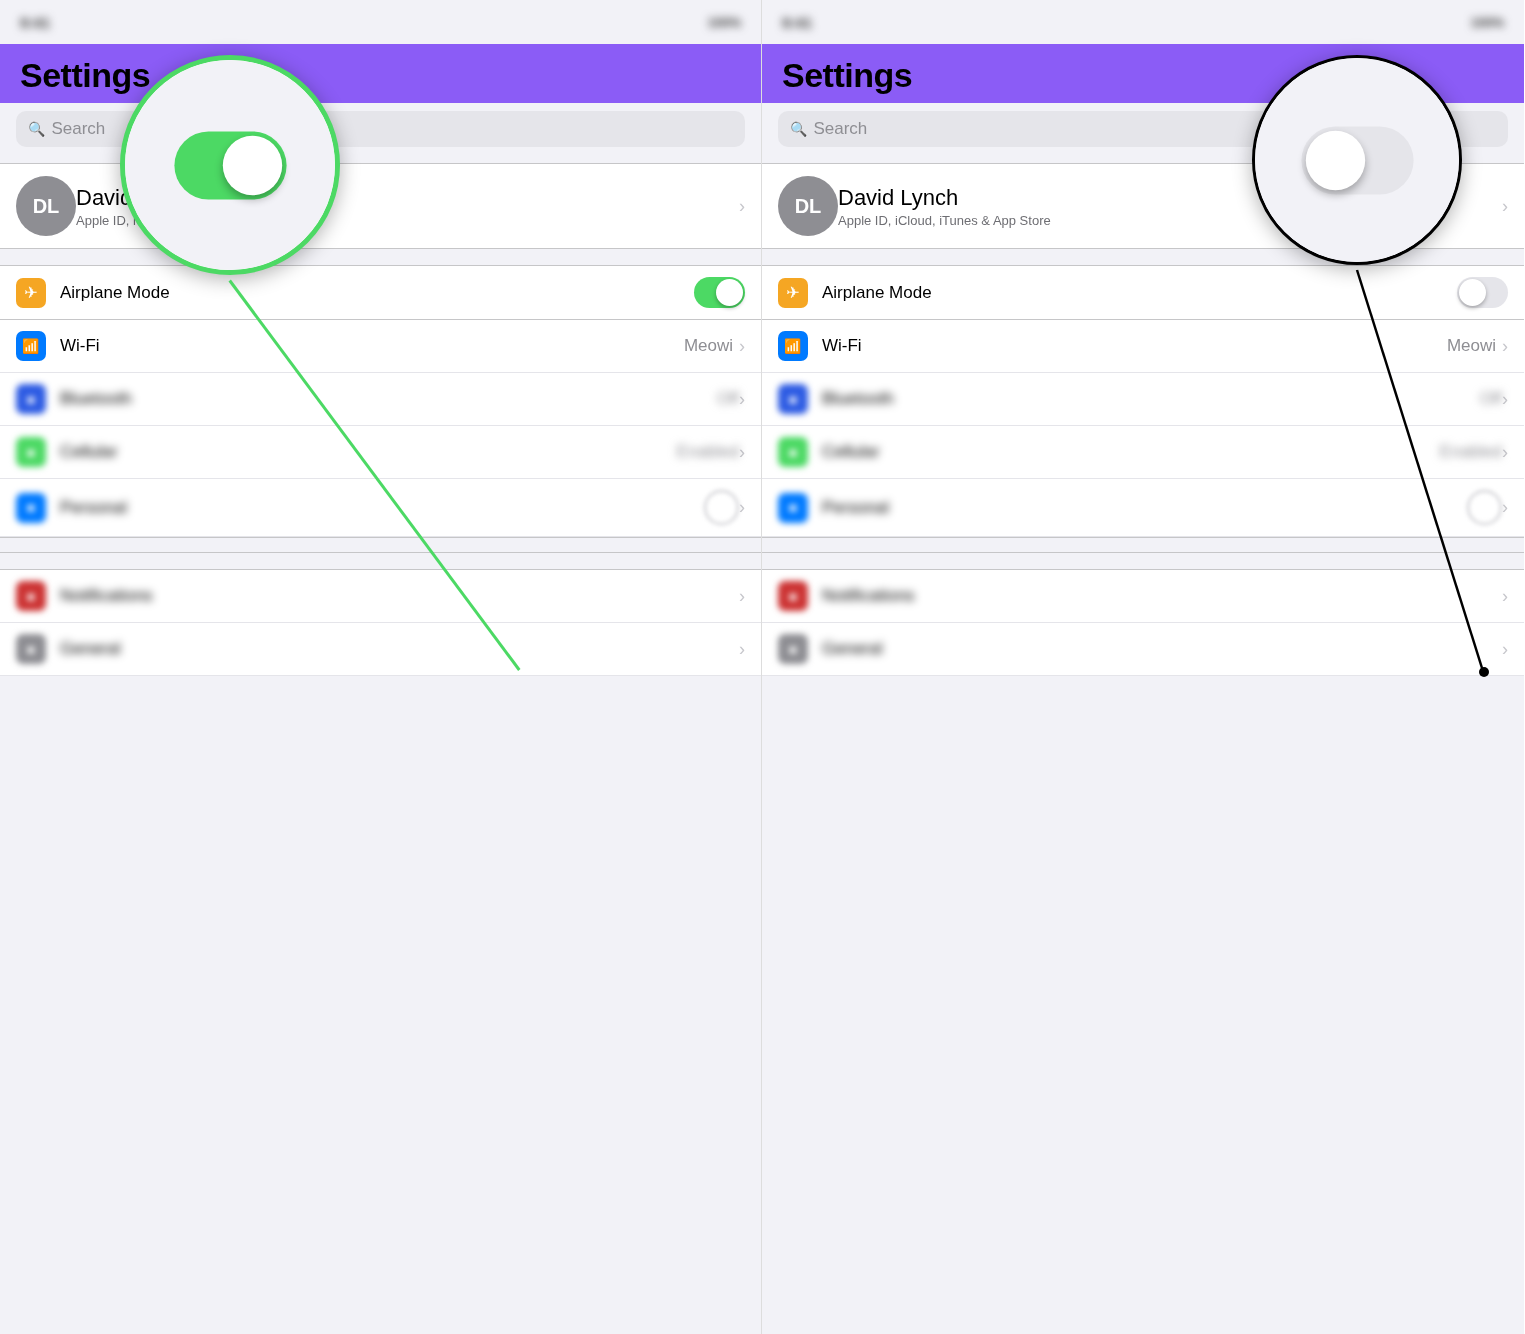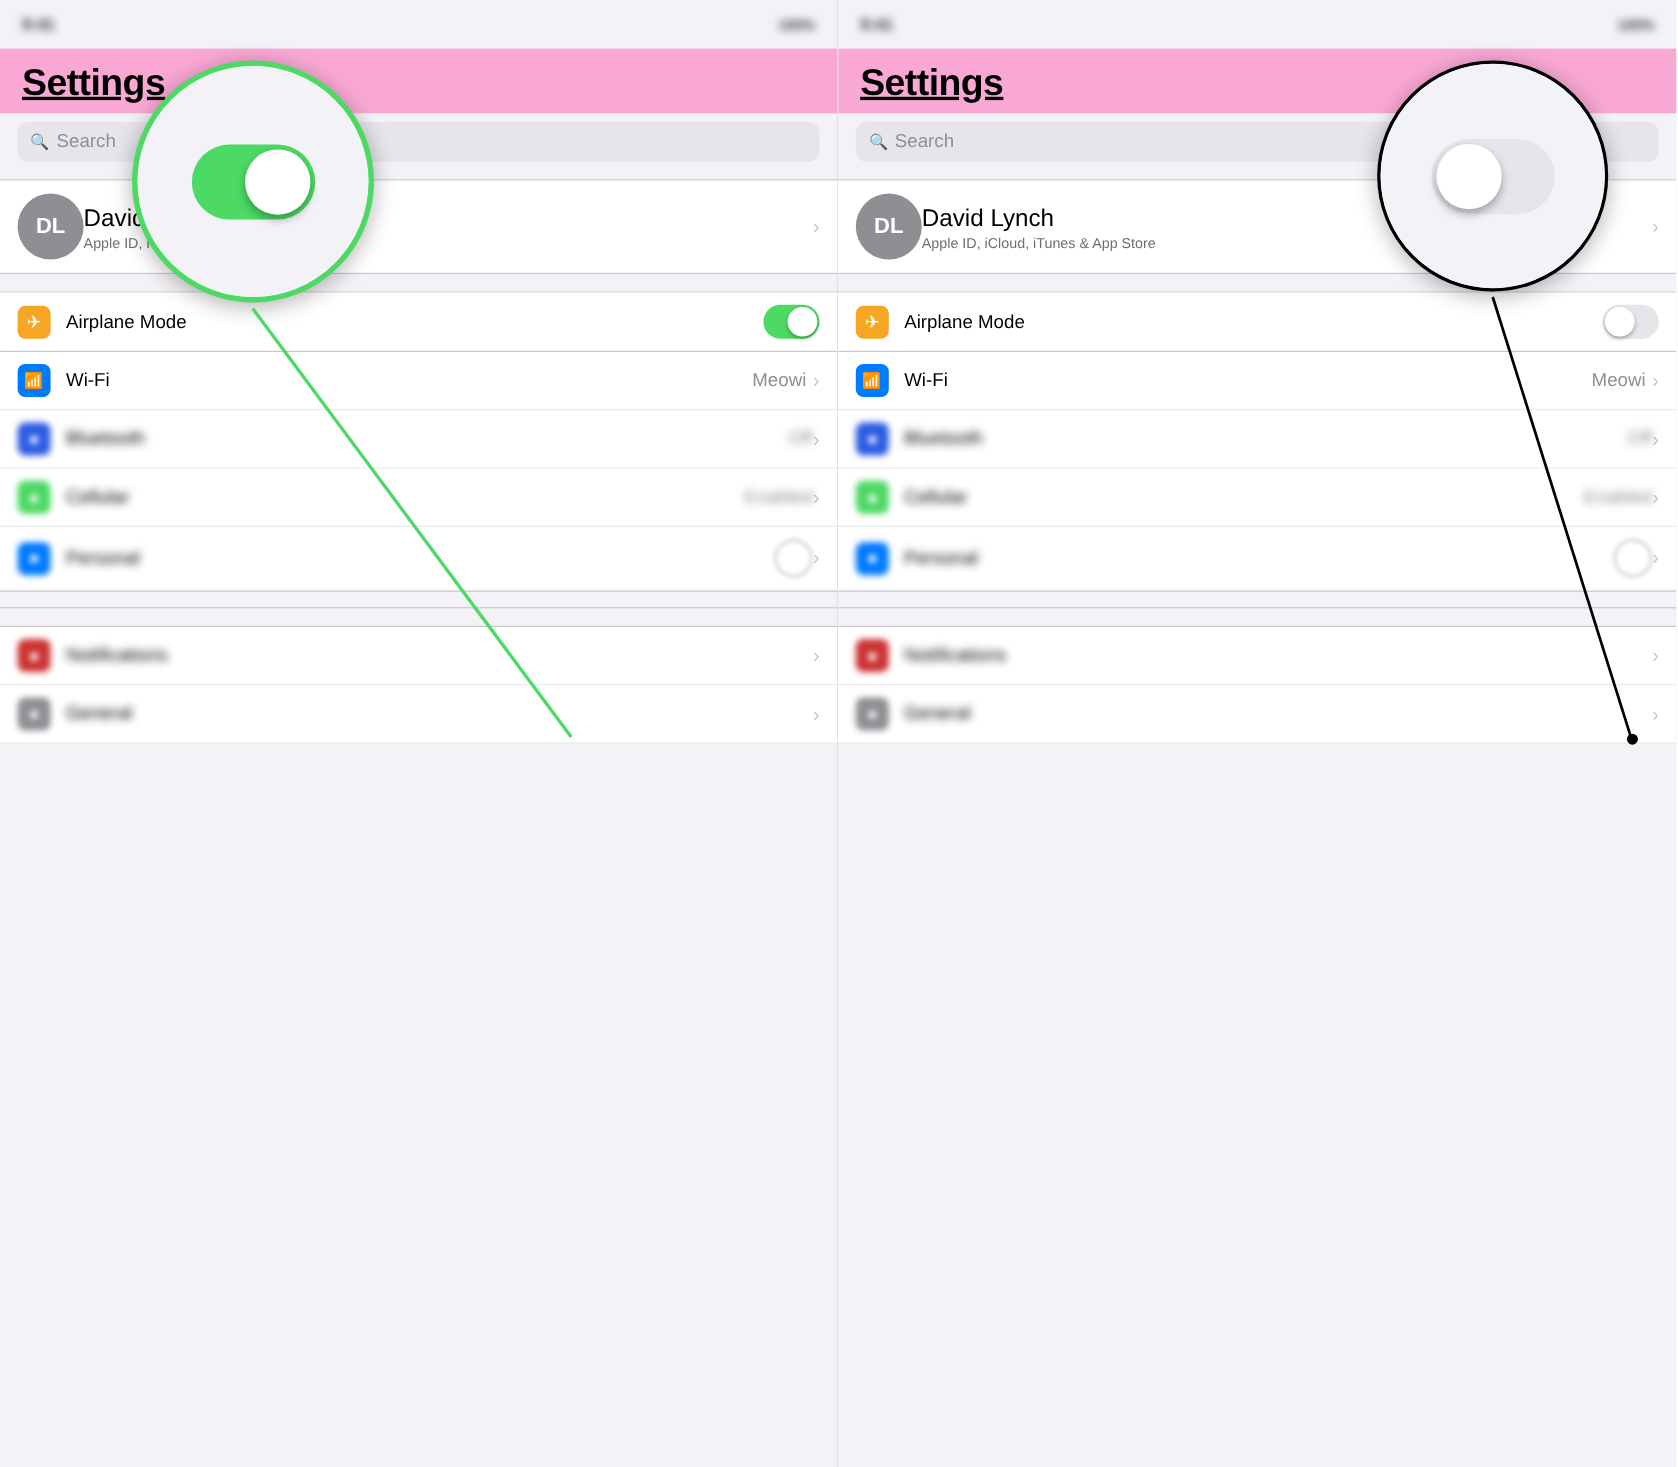--- a/index.html
+++ b/index.html
@@ -45,23 +45,22 @@
 
     .status-bar-right {
       display: flex;
       gap: 6px;
       align-items: center;
       filter: blur(4px);
     }
 
     
     .settings-header {
-      background: #f9a8d4;
+      background: #8b5cf6;
       padding: 12px 20px 8px;
-      text-decoration: underline;
     }
 
     .settings-title {
       font-size: 34px;
       font-weight: 700;
       color: #000;
       letter-spacing: -0.5px;
     }
 
     

